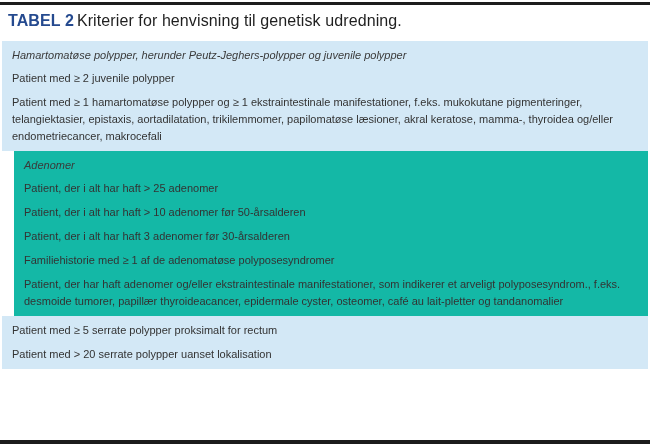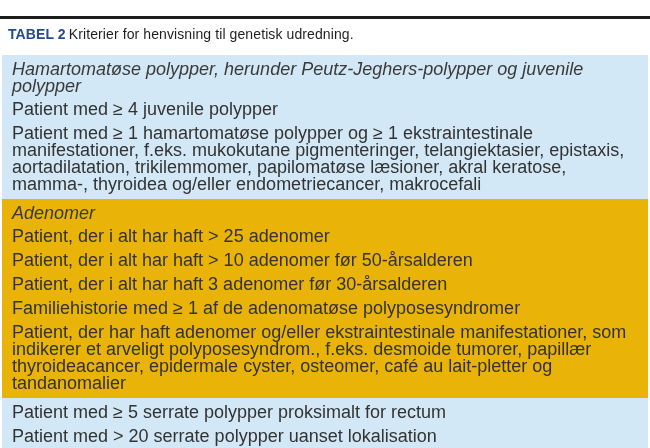--- a/index.html
+++ b/index.html
@@ -14,41 +14,40 @@
 
   .rule {
     position: absolute; left: 0; right: 0;
     background: #1c1c1c;
   }
   .rule-top { top: 2px; height: 3px; }
   .rule-bottom { bottom: 4px; height: 4px; }
 
   .title-block {
     padding: 11px 8px 11px 8px;
-    font-size: 14px;
+    font-size: 16px;
     line-height: 19px;
     color: #1f1f1f;
     letter-spacing: 0.1px;
-    margin-top: 14px;
   }
   .title-label {
     font-weight: bold;
     color: #254a8f;
     margin-right: 3px;
   }
 
   .criteria-table {
     margin: 0 2px;
   }
   .section.dark  { background: #d3e8f6; }
-  .section.light { background: #eab308; }
+  .section.light { background: #14b8a6; margin-left: 12px; }
 
   .row {
     padding: 3px 10px 4px 10px;
-    font-size: 18px;
+    font-size: 11px;
     line-height: 17px;
     color: #333333;
   }
   .row.header {
     font-style: italic;
     color: #3a3a3a;
     padding-top: 5px;
     padding-bottom: 3px;
   }
   .section .row:first-child { padding-top: 6px; }
@@ -62,21 +61,21 @@
   <div class="rule rule-top"></div>
 
   <div class="title-block">
     <span class="title-label">TABEL 2</span><span>Kriterier for henvisning til genetisk udredning.</span>
   </div>
 
   <div class="criteria-table">
 
     <div class="section dark">
       <div class="row header">Hamartomatøse polypper, herunder Peutz-Jeghers-polypper og juvenile polypper</div>
-      <div class="row">Patient med ≥ 4 juvenile polypper</div>
+      <div class="row">Patient med ≥ 2 juvenile polypper</div>
       <div class="row">Patient med ≥ 1 hamartomatøse polypper og ≥ 1 ekstraintestinale manifestationer, f.eks. mukokutane pigmenteringer, telangiektasier, epistaxis, aortadilatation, trikilemmomer, papilomatøse læsioner, akral keratose, mamma-, thyroidea og/eller endometriecancer, makrocefali</div>
     </div>
 
     <div class="section light">
       <div class="row header">Adenomer</div>
       <div class="row">Patient, der i alt har haft &gt; 25 adenomer</div>
       <div class="row">Patient, der i alt har haft &gt; 10 adenomer før 50-årsalderen</div>
       <div class="row">Patient, der i alt har haft 3 adenomer før 30-årsalderen</div>
       <div class="row">Familiehistorie med ≥ 1 af de adenomatøse polyposesyndromer</div>
       <div class="row">Patient, der har haft adenomer og/eller ekstraintestinale manifestationer, som indikerer et arveligt polyposesyndrom., f.eks. desmoide tumorer, papillær thyroideacancer, epidermale cyster, osteomer, café au lait-pletter og tandanomalier</div>

